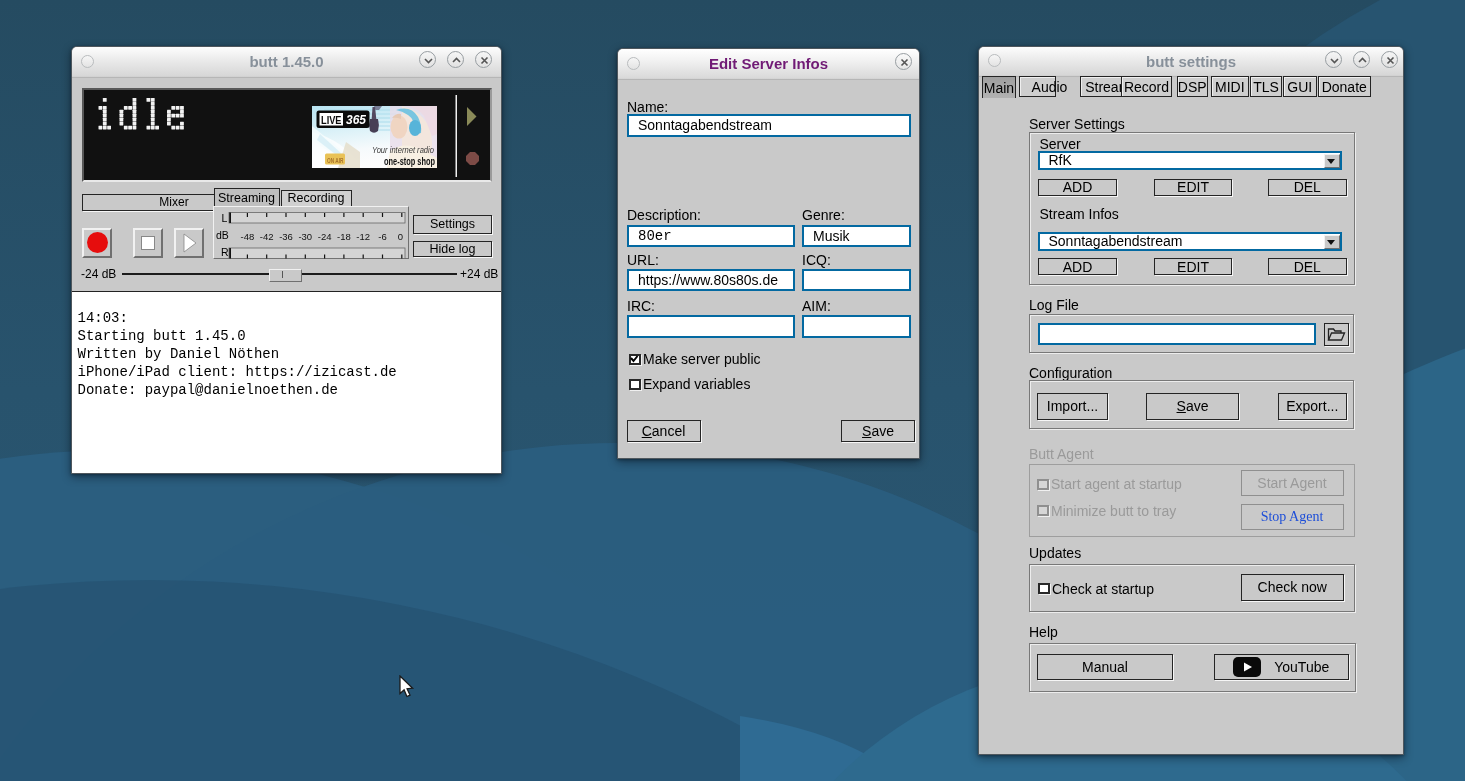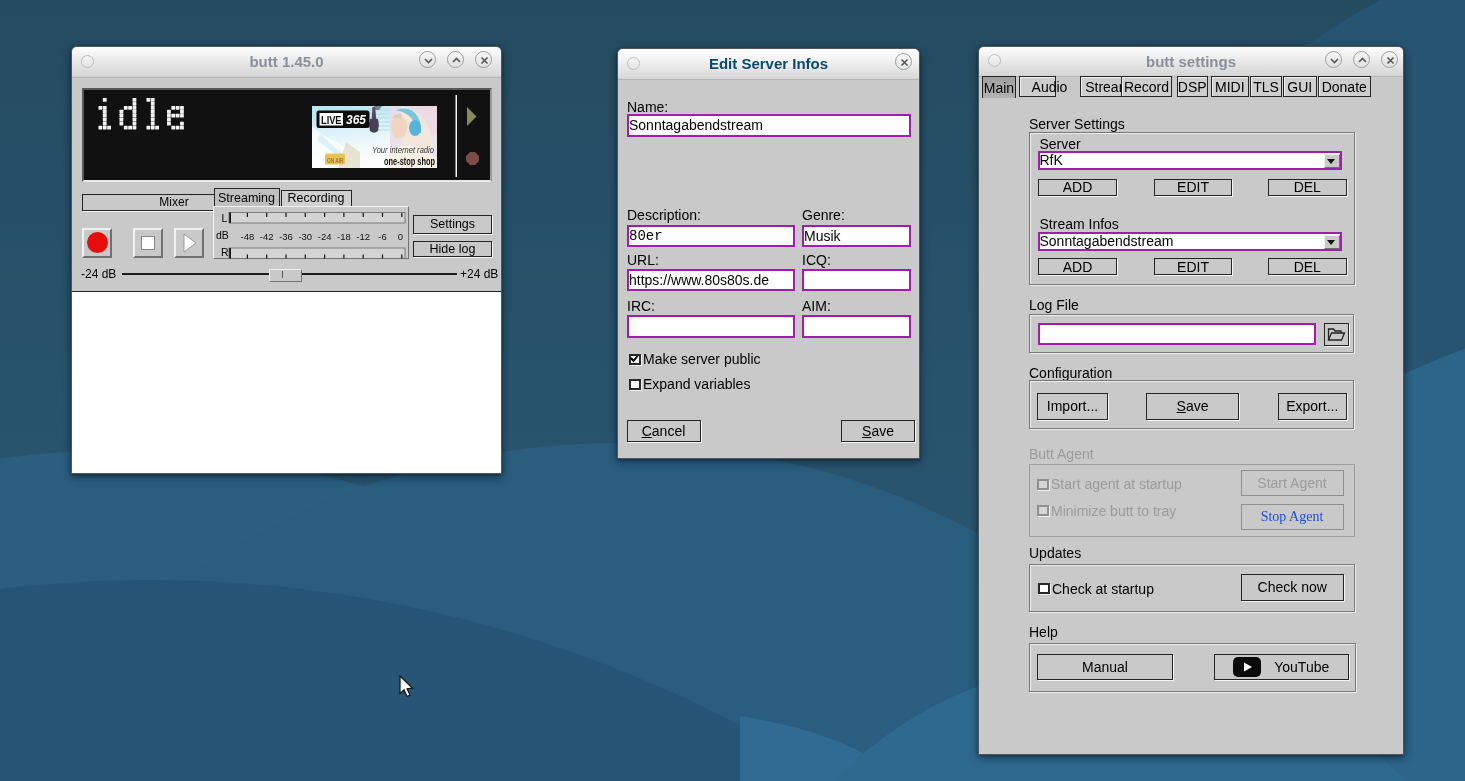--- a/index.html
+++ b/index.html
@@ -6,21 +6,21 @@
 body{width:1465px;height:781px;overflow:hidden;position:relative;font-family:"Liberation Sans",sans-serif;}
 #bg{position:absolute;left:0;top:0;width:1465px;height:781px;}
 .win{position:absolute;background:#c9c9c9;border:1px solid #4f575d;border-radius:6px 6px 0 0;box-shadow:0 3px 10px rgba(0,8,18,.45),0 1px 3px rgba(0,8,18,.35);}
 .tb{position:absolute;left:0;top:0;right:0;height:30px;background:linear-gradient(#fdfdfd,#ececec 40%,#d7d7d7 95%,#cfcfcf);border-bottom:1px solid #b6b6b6;border-radius:5px 5px 0 0;}
 .tbt{position:absolute;top:0;height:30px;line-height:30px;width:100%;text-align:center;font-size:15px;font-weight:bold;color:#87909a;}
 .tbico{position:absolute;left:9px;top:8px;width:13px;height:13px;border:1.5px solid #b9bcbe;border-radius:50%;background:linear-gradient(#f6f6f6,#e3e3e3);box-sizing:border-box;}
 .cbtn{position:absolute;top:4px;width:17px;height:17px;border:1px solid #979da1;border-radius:50%;box-sizing:border-box;}
 .cbtn svg{position:absolute;left:0;top:0;}
 .lb{position:absolute;font-size:14px;line-height:14px;color:#000;white-space:nowrap;}
 .btn{position:absolute;background:#c9c9c9;border:1px solid #242424;box-shadow:1px 1px 0 #f6f6f6;box-sizing:border-box;display:flex;align-items:center;justify-content:center;font-size:14px;color:#000;white-space:nowrap;}
-.inp{position:absolute;background:#fff;border:2px solid #a21caf;box-sizing:border-box;font-size:14px;color:#000;line-height:19px;padding-left:0;white-space:nowrap;overflow:hidden;}
+.inp{position:absolute;background:#fff;border:2px solid #0369a1;box-sizing:border-box;font-size:14px;color:#000;line-height:19px;padding-left:9px;white-space:nowrap;overflow:hidden;}
 .grp{position:absolute;border:1px solid #787878;box-shadow:1px 1px 0 #ededed,inset 1px 1px 0 #ededed;box-sizing:border-box;}
 .cb{position:absolute;width:12px;height:11px;background:#fff;border:2px solid #282828;box-shadow:1px 1px 0 #f0f0f0;box-sizing:border-box;}
 .bev{background:#c9c9c9;border-top:2px solid #f1f1f1;border-left:2px solid #f1f1f1;border-bottom:2px solid #707070;border-right:2px solid #707070;box-sizing:border-box;position:absolute;}
 </style>
 </head>
 <body>
 <svg id="bg" width="1465" height="781" viewBox="0 0 1465 781">
  <defs>
   <linearGradient id="base" x1="0" y1="0" x2="0" y2="1">
    <stop offset="0" stop-color="#254b61"></stop>
@@ -234,25 +234,30 @@
       </svg></div>
 
  <div class="lb" style="left:9px;top:220px;font-size:12px;">-24 dB</div>
  <div class="lb" style="left:388px;top:220px;font-size:12px;">+24 dB</div>
  <div style="position:absolute;left:50px;top:226px;width:335px;height:2.4px;background:#1c1c1c;"></div>
  <div class="bev" style="left:196.5px;top:222px;width:33px;height:12.5px;border-width:1.5px;">
       <div style="position:absolute;left:12px;top:1px;width:1.5px;height:7px;background:#555;"></div>
     </div>
 
  <div style="position:absolute;left:0px;top:244px;width:429px;height:182px;background:#fff;border-top:1.5px solid #222;box-sizing:border-box;"></div>
+ <div style="position:absolute;left:5.5px;top:262px;font-family:'Liberation Mono',monospace;font-size:14px;line-height:18px;color:#000;white-space:pre;">14:03:
+Starting butt 1.45.0
+Written by Daniel Nöthen
+iPhone/iPad client: https://izicast.de
+Donate: paypal@danielnoethen.de</div>
 </div>
 
 <div class="win" id="w2" style="left:617px;top:48px;width:301px;height:409px;">
  <div class="tb" style="background:linear-gradient(#ffffff,#f1f1f1 40%,#dadada 95%,#d2d2d2);"></div>
- <div class="tbt" style="color:#0c4a6e;">Edit Server Infos</div>
+ <div class="tbt" style="color:#701a75;">Edit Server Infos</div>
  <div class="tbico"></div>
  <div class="cbtn" style="left:277px;">
       <svg width="17" height="17">
         <path d="M5.5,5.5 L11.5,11.5 M11.5,5.5 L5.5,11.5" stroke="#555" stroke-width="1.6" fill="none"></path>
       </svg>
     </div>
 
  <div class="lb" style="left:9px;top:50.5px;">Name:</div>
  <div class="inp" style="left:9px;top:65px;width:284px;height:23px;">Sonntagabendstream</div>
 
@@ -321,21 +326,21 @@
  <div class="lb" style="left:50px;top:70px;">Server Settings</div>
  <div class="grp" style="left:50px;top:84.5px;width:326px;height:153px;"></div>
  <div class="lb" style="left:60.5px;top:90px;">Server</div>
  <div class="inp" style="left:58.5px;top:104px;width:304px;height:19px;line-height:15px;">RfK</div>
  <div class="bev" style="left:344.5px;top:106.5px;width:16px;height:14px;border-width:1.5px;">
       <div style="position:absolute;left:2px;top:4px;width:0;height:0;border:4.5px solid transparent;border-top:5.5px solid #111;"></div>
     </div>
  <div class="btn" style="left:59px;top:131.5px;width:79px;height:17px;">ADD</div>
  <div class="btn" style="left:175px;top:131.5px;width:78px;height:17px;">EDIT</div>
  <div class="btn" style="left:289px;top:131.5px;width:78.5px;height:17px;">DEL</div>
- <div class="lb" style="left:60.5px;top:170px;">Stream Infos</div>
+ <div class="lb" style="left:60.5px;top:160px;">Stream Infos</div>
  <div class="inp" style="left:58.5px;top:185px;width:304px;height:19px;line-height:15px;">Sonntagabendstream</div>
  <div class="bev" style="left:344.5px;top:187.5px;width:16px;height:14px;border-width:1.5px;">
       <div style="position:absolute;left:2px;top:4px;width:0;height:0;border:4.5px solid transparent;border-top:5.5px solid #111;"></div>
     </div>
  <div class="btn" style="left:59px;top:211px;width:79px;height:17px;">ADD</div>
  <div class="btn" style="left:175px;top:211px;width:78px;height:17px;">EDIT</div>
  <div class="btn" style="left:289px;top:211px;width:78.5px;height:17px;">DEL</div>
 
  <div class="lb" style="left:50px;top:251px;">Log File</div>
  <div class="grp" style="left:50px;top:266.5px;width:325px;height:39px;"></div>

